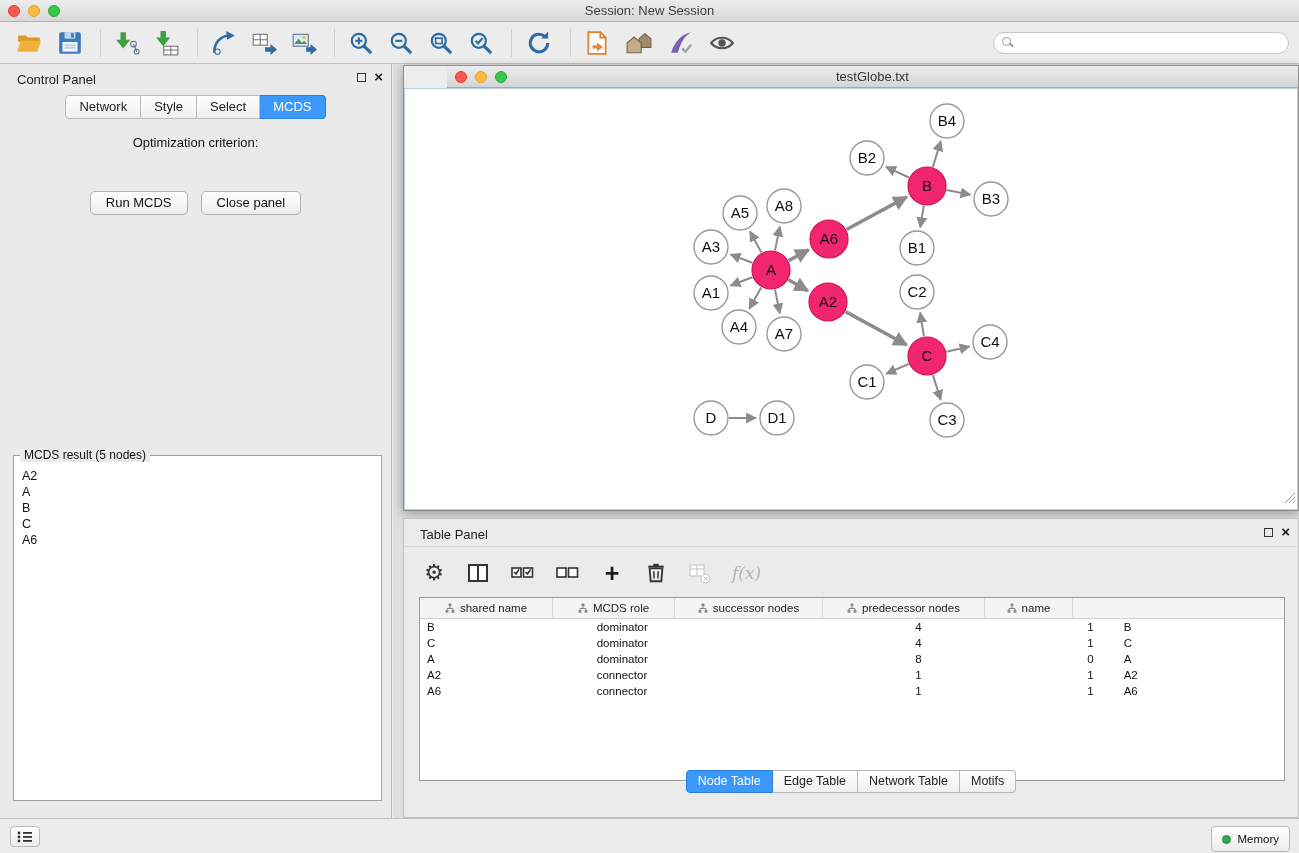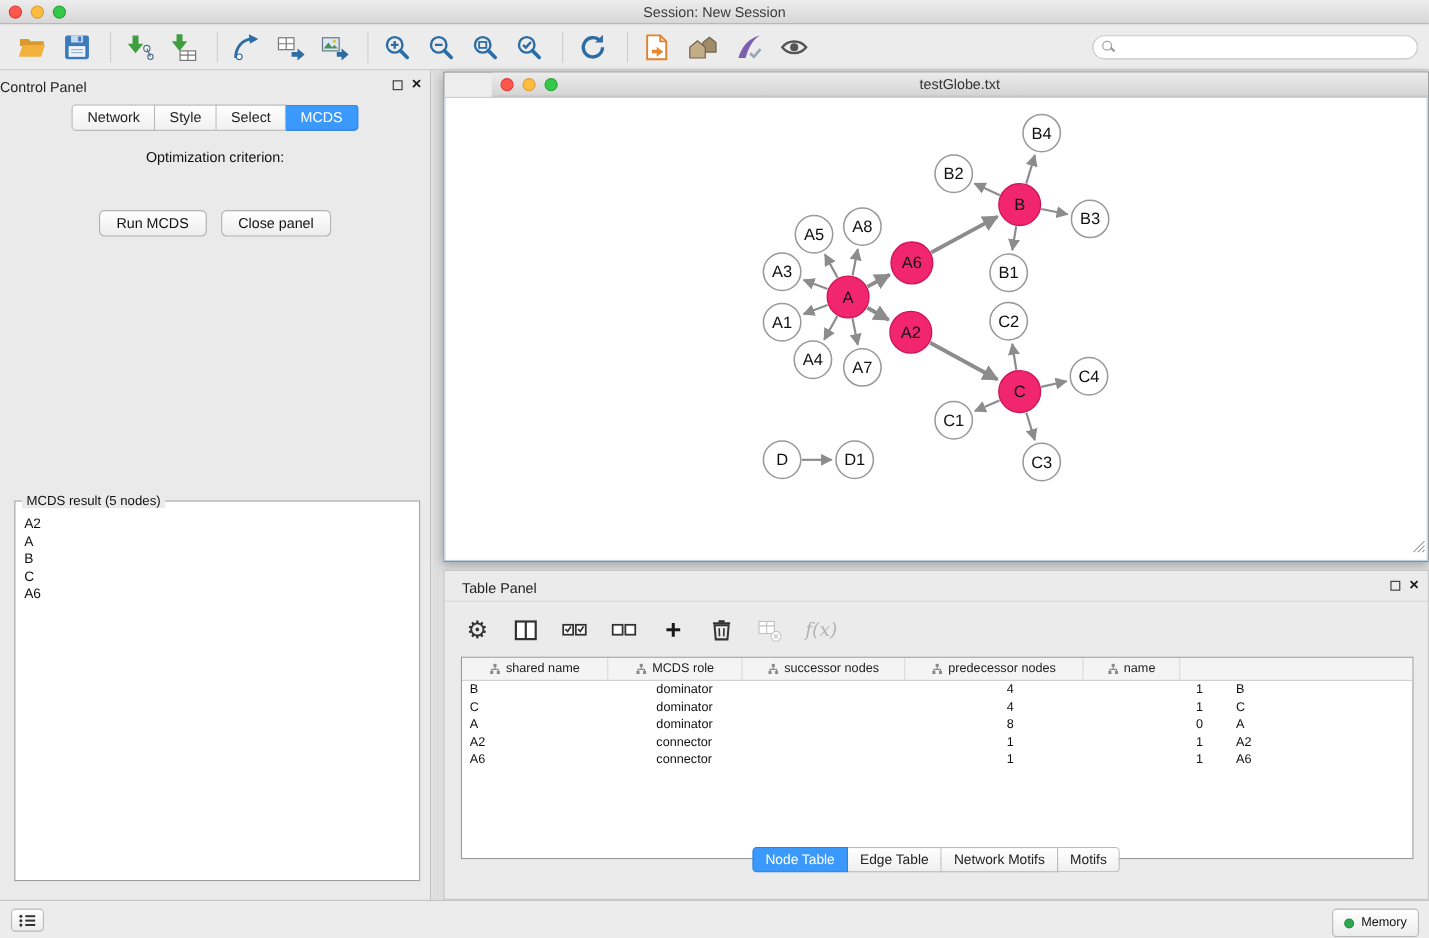--- a/index.html
+++ b/index.html
@@ -36,21 +36,21 @@
   .search-glyph::after { content:''; position:absolute; width:5px; height:1.8px; background:#999;
     right:-4px; bottom:-1px; transform:rotate(45deg); }
 
   
   .workspace { position:absolute; left:393px; top:64px; right:0; bottom:35px; background:#dedede; }
 
   
   .control-panel { position:absolute; top:64px; left:0; width:392px; bottom:35px;
     background:#eaeaea; border-right:1px solid #bdbdbd; }
   .panel-head { position:relative; height:28px; }
-  .panel-head .ptitle { position:absolute; left:0; top:8px; font-size:13px; color:#222; }
+  .panel-head .ptitle { position:absolute; left:17px; top:8px; font-size:13px; color:#222; }
   .win-ctrls { position:absolute; right:8px; top:8px; display:flex; gap:8px; align-items:center; }
   .sq-icon { width:9px; height:9px; border:1.5px solid #333; display:inline-block; cursor:pointer; }
   .x-icon { font-size:15px; font-weight:bold; color:#1a1a1a; line-height:10px; cursor:pointer; }
 
   .ctl-tabs { position:absolute; top:31px; left:0; width:100%; display:flex; justify-content:center; }
   .ctab { font-size:13px; padding:3px 13px 4px; background:linear-gradient(#ffffff,#f0f0f0);
     border:1px solid #b9b9b9; border-left-width:0; color:#222; cursor:pointer;
     font-family:"Liberation Sans",sans-serif; }
   .ctab:first-child { border-left:1px solid #b9b9b9; border-radius:4px 0 0 4px;text-align:center; }
   .ctab:last-child  { border-radius:0 4px 4px 0; }
@@ -581,21 +581,21 @@
           <div class="td col1">connector</div>
           <div class="td col2">1</div>
           <div class="td col3">1</div>
           <div class="td col4">A6</div>
         </div>
       </div>
   </div>
   <div class="tbl-tabs" id="tbl-tabs">
       <button class="ttab active">Node Table</button>
       <button class="ttab">Edge Table</button>
-      <button class="ttab">Network Motifs</button>
+      <button class="ttab">Network Table</button>
       <button class="ttab">Motifs</button>
     </div>
 </section>
 
 <footer class="statusbar">
   <button class="list-btn">
     <svg width="16" height="12">
         <circle cx="2" cy="2" r="1.4" fill="#333"></circle>
         <rect x="6" y="1" width="9" height="1.8" fill="#333"></rect>
         <circle cx="2" cy="6" r="1.4" fill="#333"></circle>

